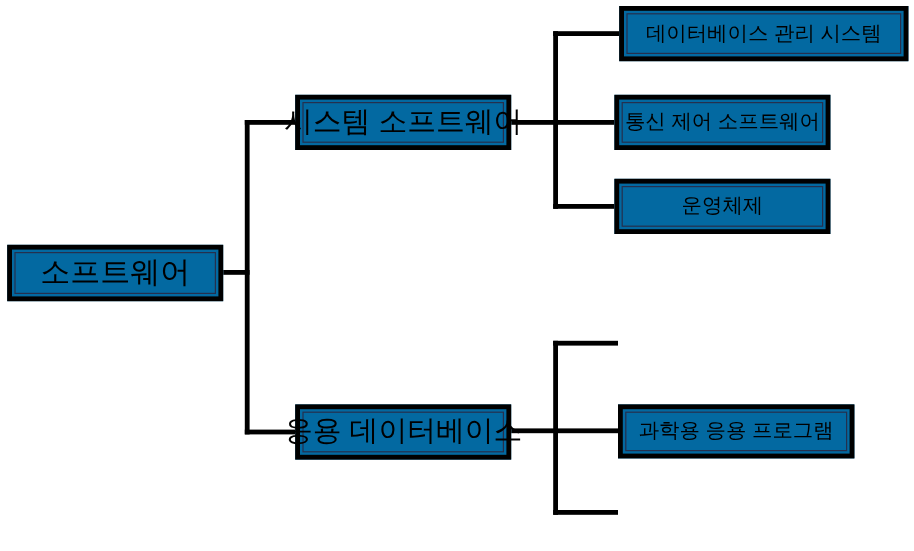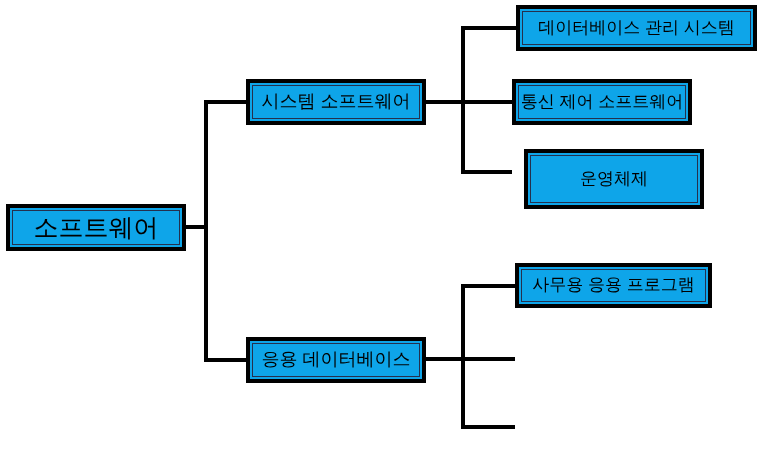--- a/index.html
+++ b/index.html
@@ -9,54 +9,54 @@
     height: 459px;
     background: #ffffff;
     overflow: hidden;
     font-family: "Liberation Sans", sans-serif;
     color: #000000;
   }
   
   .node {
     position: absolute;
     box-sizing: border-box;
-    background: #0ea5e9;
+    background: #0369a1;
     border: 4px solid #000000;
     display: flex;
     align-items: center;
     justify-content: center;
     text-align: center;
   }
   .node::before {
     content: "";
     position: absolute;
     inset: 2px;
     border: 1px solid #25304e;
     pointer-events: none;
   }
   .node .label {
     position: relative;
     white-space: nowrap;
     line-height: 1.1;
     color: #000000;
   }
   .lv1 .label { font-size: 25px; }
-  .lv2 .label { font-size: 18px; text-align: center; }
+  .lv2 .label { font-size: 24px; text-align: center; }
   .lv3 .label { font-size: 17px; }
 
   
   .conn { position: absolute; background: #000000; }
 
   
   #n-root { left: 6px;  top: 204px; width: 180px; height: 47px; }
   #n-sys  { left: 246px; top: 79px;  width: 180px; height: 46px; }
   #n-app  { left: 246px; top: 337px; width: 180px; height: 46px; }
   #n-c1   { left: 516px; top: 5px;   width: 241px; height: 46px; }
   #n-c2   { left: 512px; top: 79px;  width: 180px; height: 46px; }
-  #n-c3   { left: 512px; top: 149px; width: 180px; height: 60px; margin-left: 12px; }
+  #n-c3   { left: 512px; top: 149px; width: 180px; height: 46px; }
   #n-c4   { left: 515px; top: 263px; width: 197px; height: 45px; }
   #n-c5   { left: 515px; top: 337px; width: 197px; height: 45px; }
   #n-c6   { left: 515px; top: 405px; width: 197px; height: 45px; }
 
   
   #l-root-h  { left: 186px; top: 225px; width: 22px;  height: 4px; }
   #l-v1      { left: 204px; top: 100px; width: 4px;   height: 262px; }
   #l-s-sys   { left: 204px; top: 100px; width: 42px;  height: 4px; }
   #l-s-app   { left: 204px; top: 358px; width: 42px;  height: 4px; }
   #l-s2-mid  { left: 426px; top: 100px; width: 86px;  height: 4px; }
@@ -100,17 +100,17 @@
   <div class="node lv3" id="n-c1">
     <span class="label">데이터베이스 관리 시스템</span>
   </div>
   <div class="node lv3" id="n-c2">
     <span class="label">통신 제어 소프트웨어</span>
   </div>
   <div class="node lv3" id="n-c3">
     <span class="label">운영체제</span>
   </div>
 
-  <div class="node lv3" id="n-c4">
-    <span class="label">사무용 응용 프로그램</span>
+  <div class="node lv3" id="n-c5">
+    <span class="label">과학용 응용 프로그램</span>
   </div>
 
 </div>
 
 </body></html>

